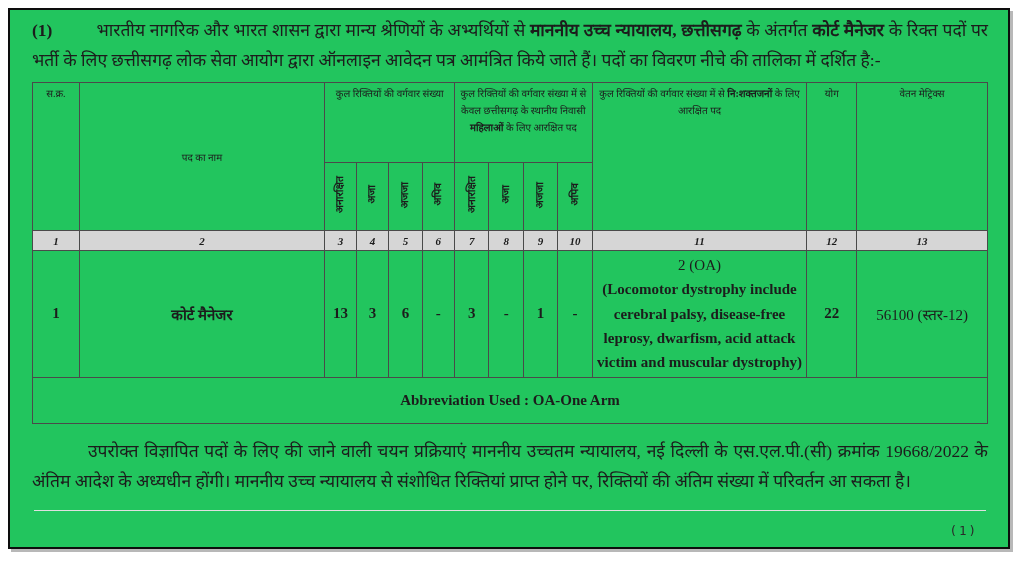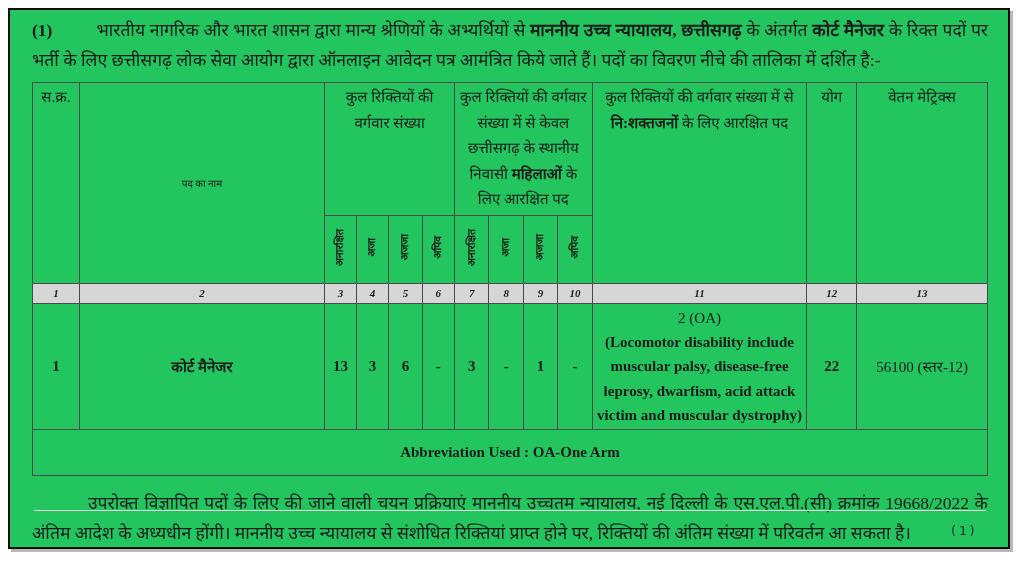--- a/index.html
+++ b/index.html
@@ -38,21 +38,21 @@
     margin-top: 7px;
     border: 1.5px solid #2e2e2e;
   }
   table.vacancy th, table.vacancy td {
     border: 1px solid #4a4a4a;
     padding: 2px 3px;
     font-weight: normal;
     text-align: center;
     overflow: hidden;
   }
-  .hdr { font-size: 15px; line-height: 1.7; vertical-align: top; padding-top: 5px; }
+  .hdr { font-size: 10px; line-height: 1.7; vertical-align: top; padding-top: 5px; }
   .hdr-mid { font-size: 10px; vertical-align: middle; }
   .row-grp1 { height: 80px; }
   .row-sub  { height: 68px; }
   .sub-cell { vertical-align: middle; }
   .rot {
     display: inline-block;
     writing-mode: vertical-rl;
     transform: rotate(180deg);
     font-size: 10.5px;
     font-weight: bold;
@@ -158,21 +158,21 @@
       <td>13</td>
       <td>3</td>
       <td>6</td>
       <td>-</td>
       <td>3</td>
       <td>-</td>
       <td>1</td>
       <td>-</td>
       <td class="disab">
         <div class="disab-l1">2 (OA)</div>
-        <div>(Locomotor disability include muscular palsy, disease-free leprosy, dwarfism, acid attack victim and muscular dystrophy)</div>
+        <div>(Locomotor dystrophy include cerebral palsy, disease-free leprosy, dwarfism, acid attack victim and muscular dystrophy)</div>
       </td>
       <td>22</td>
       <td class="pay">56100 (स्तर-12)</td>
     </tr>
     <tr class="abbrev">
       <td colspan="13">Abbreviation Used : OA-One Arm</td>
     </tr>
   </tbody>
     </table>
 

